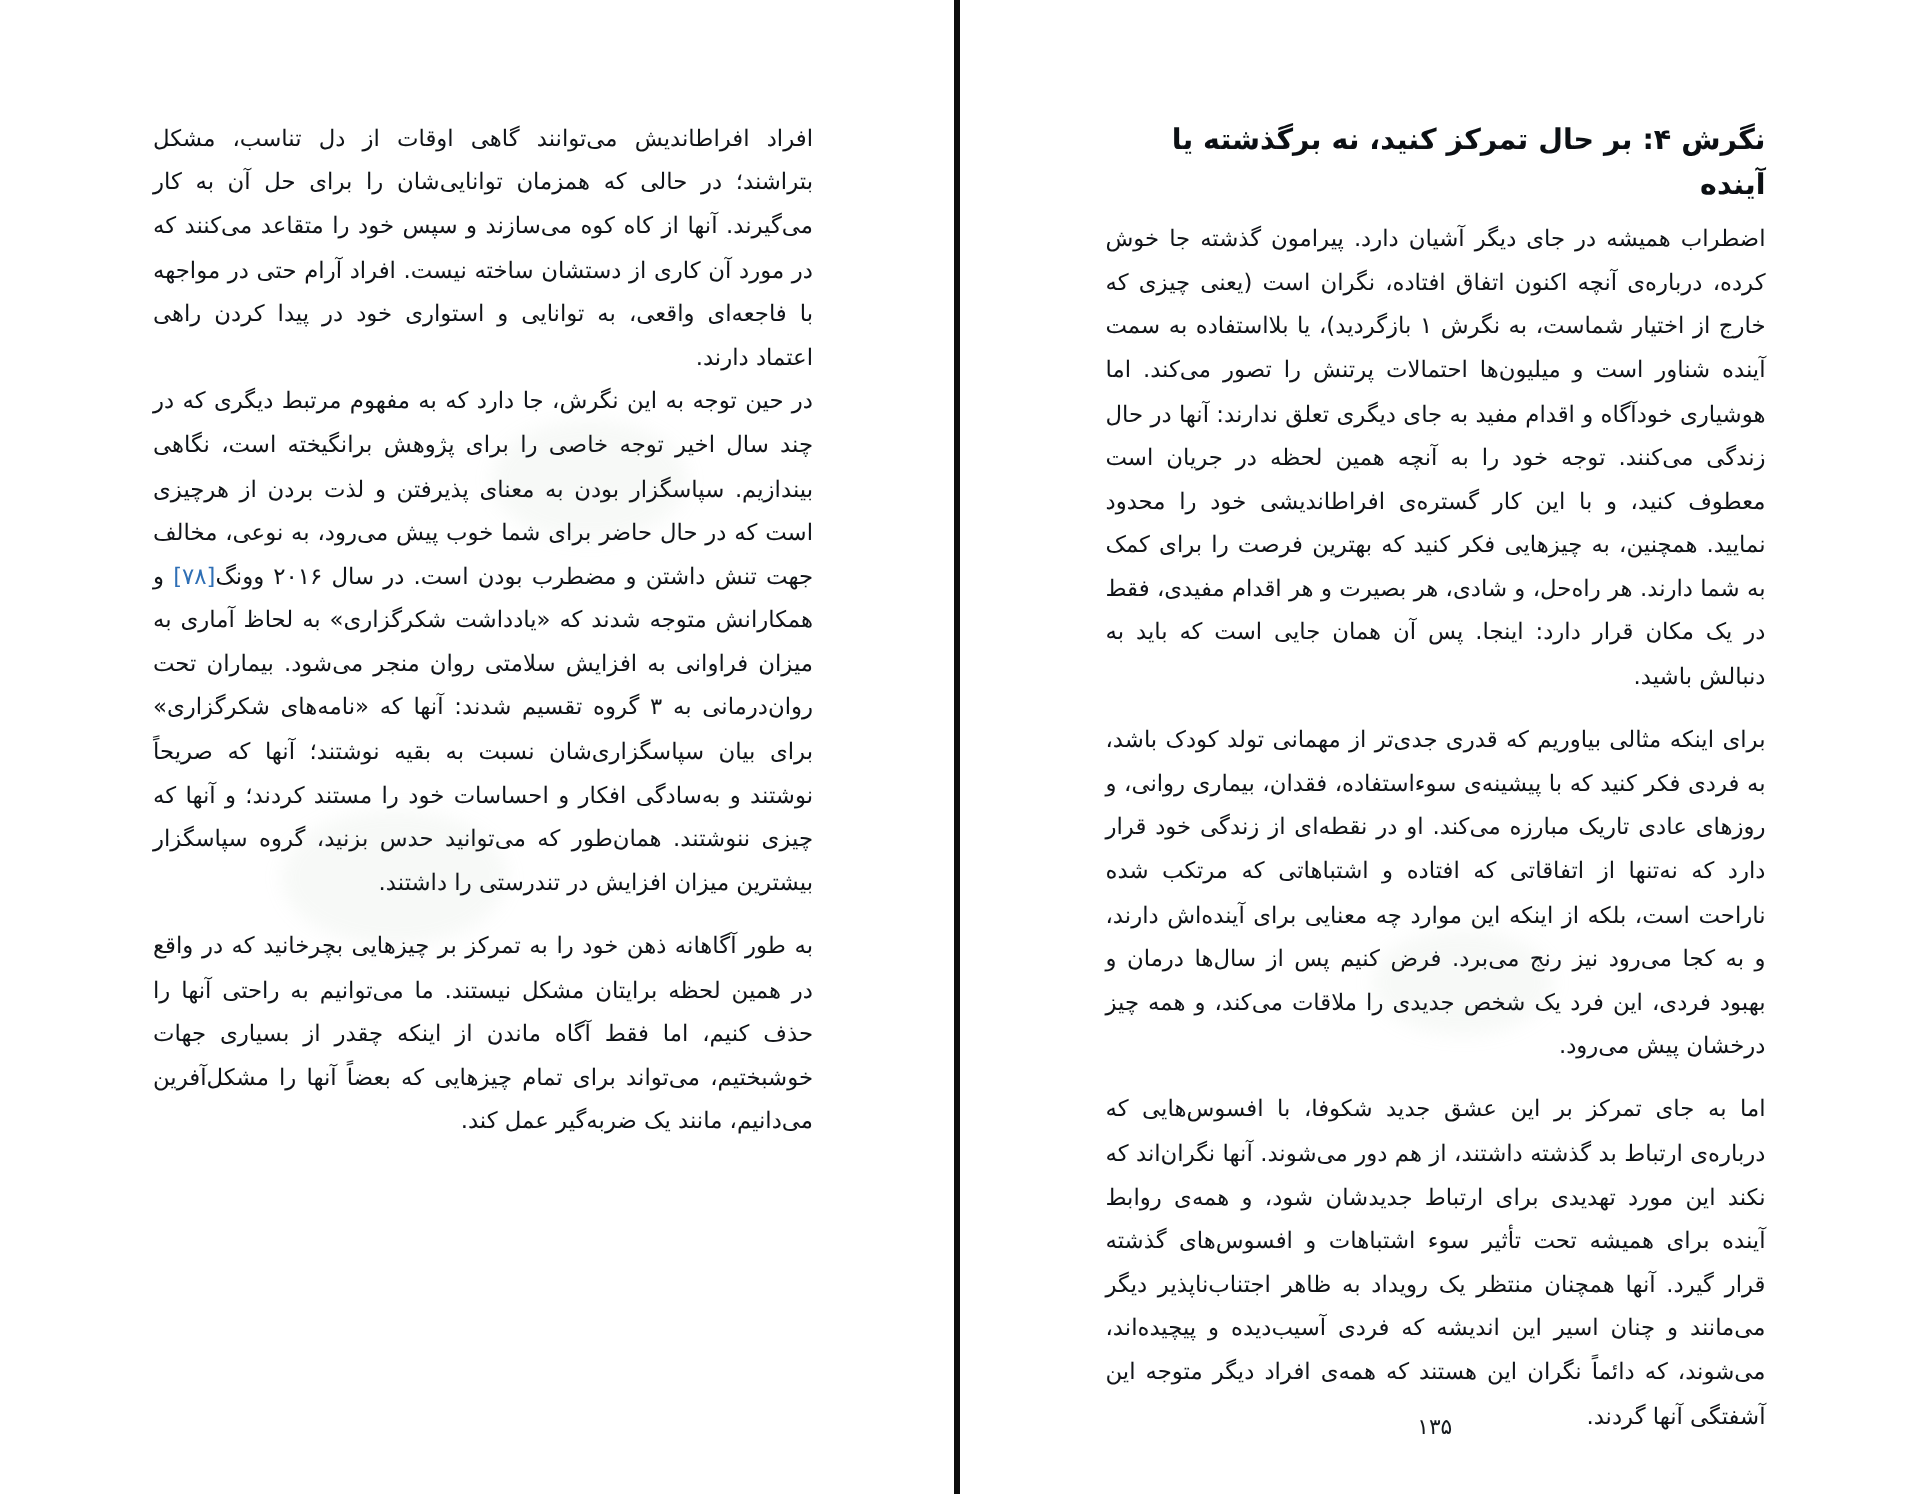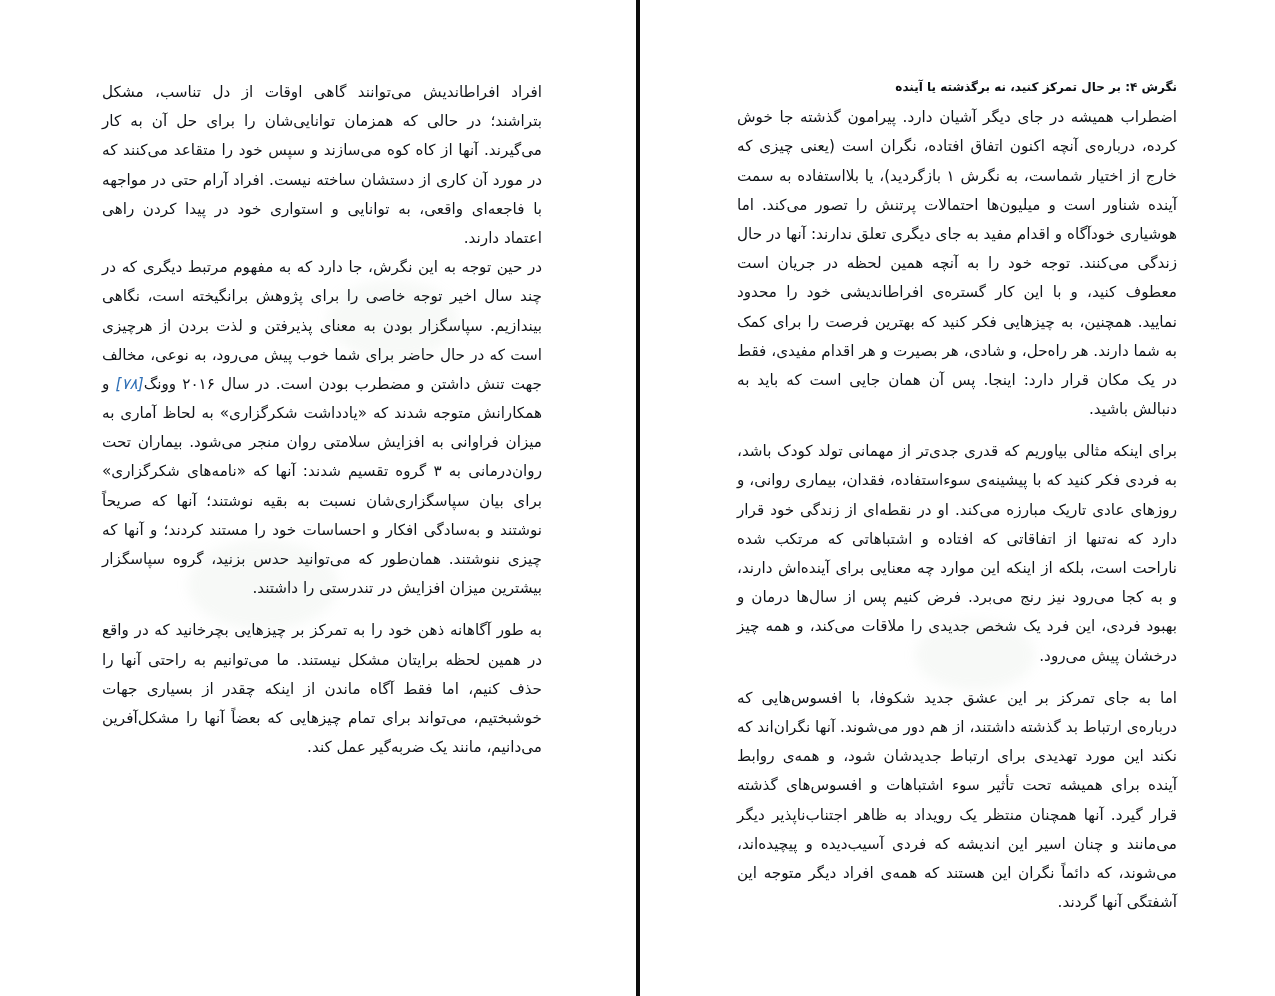--- a/index.html
+++ b/index.html
@@ -50,37 +50,36 @@
     font-size: 15.2px;
     line-height: 1.92;
   }
   .page-right .content {
     right: 98px;
   }
   .page-left .content {
     right: 96px;
   }
   .chapter-heading {
-    font-size: 12px;
+    font-size: 19px;
     font-weight: bold;
     text-align: right;
     margin: 0 0 6px 0;
     line-height: 1.6;
     color: #0c1014;
   }
   p {
     margin: 0 0 0 0;
     text-indent: 0;
   }
   p.gap {
     margin-top: 13px;
   }
   .ref {
     color: #2f6fb5;
-    font-style: italic;
   }
   .folio {
     position: absolute;
     bottom: 36px;
     width: 100%;
     text-align: center;
     font-size: 14.5px;
     color: #15191d;
     direction: rtl;
   }
@@ -99,20 +98,21 @@
 <div class="spread">
 
   <div class="page page-right" style="order:1;">
     <div class="smudge" style="width:120px;height:70px;top:620px;right:240px;"></div>
     <div class="content">
       <h2 class="chapter-heading">نگرش ۴: بر حال تمرکز کنید، نه برگذشته یا آینده</h2>
       <p>اضطراب همیشه در جای دیگر آشیان دارد. پیرامون گذشته جا خوش کرده، درباره‌ی آنچه اکنون اتفاق افتاده، نگران است (یعنی چیزی که خارج از اختیار شماست، به نگرش ۱ بازگردید)، یا بلااستفاده به سمت آینده شناور است و میلیون‌ها احتمالات پرتنش را تصور می‌کند. اما هوشیاری خودآگاه و اقدام مفید به جای دیگری تعلق ندارند: آنها در حال زندگی می‌کنند. توجه خود را به آنچه همین لحظه در جریان است معطوف کنید، و با این کار گستره‌ی افراطاندیشی خود را محدود نمایید. همچنین، به چیزهایی فکر کنید که بهترین فرصت را برای کمک به شما دارند. هر راه‌حل، و شادی، هر بصیرت و هر اقدام مفیدی، فقط در یک مکان قرار دارد: اینجا. پس آن همان جایی است که باید به دنبالش باشید.</p>
       <p class="gap">برای اینکه مثالی بیاوریم که قدری جدی‌تر از مهمانی تولد کودک باشد، به فردی فکر کنید که با پیشینه‌ی سوءاستفاده، فقدان، بیماری روانی، و روزهای عادی تاریک مبارزه می‌کند. او در نقطه‌ای از زندگی خود قرار دارد که نه‌تنها از اتفاقاتی که افتاده و اشتباهاتی که مرتکب شده ناراحت است، بلکه از اینکه این موارد چه معنایی برای آینده‌اش دارند، و به کجا می‌رود نیز رنج می‌برد. فرض کنیم پس از سال‌ها درمان و بهبود فردی، این فرد یک شخص جدیدی را ملاقات می‌کند، و همه چیز درخشان پیش می‌رود.</p>
       <p class="gap">اما به جای تمرکز بر این عشق جدید شکوفا، با افسوس‌هایی که درباره‌ی ارتباط بد گذشته داشتند، از هم دور می‌شوند. آنها نگران‌اند که نکند این مورد تهدیدی برای ارتباط جدیدشان شود، و همه‌ی روابط آینده برای همیشه تحت تأثیر سوء اشتباهات و افسوس‌های گذشته قرار گیرد. آنها همچنان منتظر یک رویداد به ظاهر اجتناب‌ناپذیر دیگر می‌مانند و چنان اسیر این اندیشه که فردی آسیب‌دیده و پیچیده‌اند، می‌شوند، که دائماً نگران این هستند که همه‌ی افراد دیگر متوجه این آشفتگی آنها گردند.</p>
     </div>
+    <div class="folio">۱۳۵</div>
   </div>
 
   <div class="gutter"></div>
 
   <div class="page page-left" style="order:2;">
     <div class="smudge" style="width:130px;height:80px;top:280px;right:180px;"></div>
     <div class="smudge" style="width:150px;height:90px;top:540px;right:300px;"></div>
     <div class="content">
       <p>افراد افراطاندیش می‌توانند گاهی اوقات از دل تناسب، مشکل بتراشند؛ در حالی که همزمان توانایی‌شان را برای حل آن به کار می‌گیرند. آنها از کاه کوه می‌سازند و سپس خود را متقاعد می‌کنند که در مورد آن کاری از دستشان ساخته نیست. افراد آرام حتی در مواجهه با فاجعه‌ای واقعی، به توانایی و استواری خود در پیدا کردن راهی اعتماد دارند.</p>
       <p>در حین توجه به این نگرش، جا دارد که به مفهوم مرتبط دیگری که در چند سال اخیر توجه خاصی را برای پژوهش برانگیخته است، نگاهی بیندازیم. سپاسگزار بودن به معنای پذیرفتن و لذت بردن از هرچیزی است که در حال حاضر برای شما خوب پیش می‌رود، به نوعی، مخالف جهت تنش داشتن و مضطرب بودن است. در سال ۲۰۱۶ وونگ<span class="ref" style="color: rgb(47, 111, 181);">[۷۸]</span> و همکارانش متوجه شدند که «یادداشت شکرگزاری» به لحاظ آماری به میزان فراوانی به افزایش سلامتی روان منجر می‌شود. بیماران تحت روان‌درمانی به ۳ گروه تقسیم شدند: آنها که «نامه‌های شکرگزاری» برای بیان سپاسگزاری‌شان نسبت به بقیه نوشتند؛ آنها که صریحاً نوشتند و به‌سادگی افکار و احساسات خود را مستند کردند؛ و آنها که چیزی ننوشتند. همان‌طور که می‌توانید حدس بزنید، گروه سپاسگزار بیشترین میزان افزایش در تندرستی را داشتند.</p>

